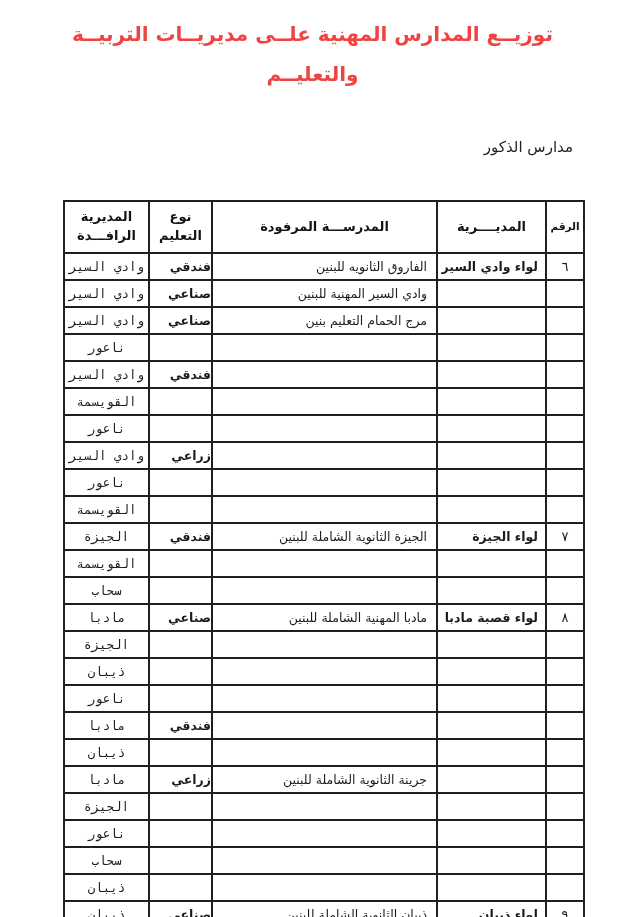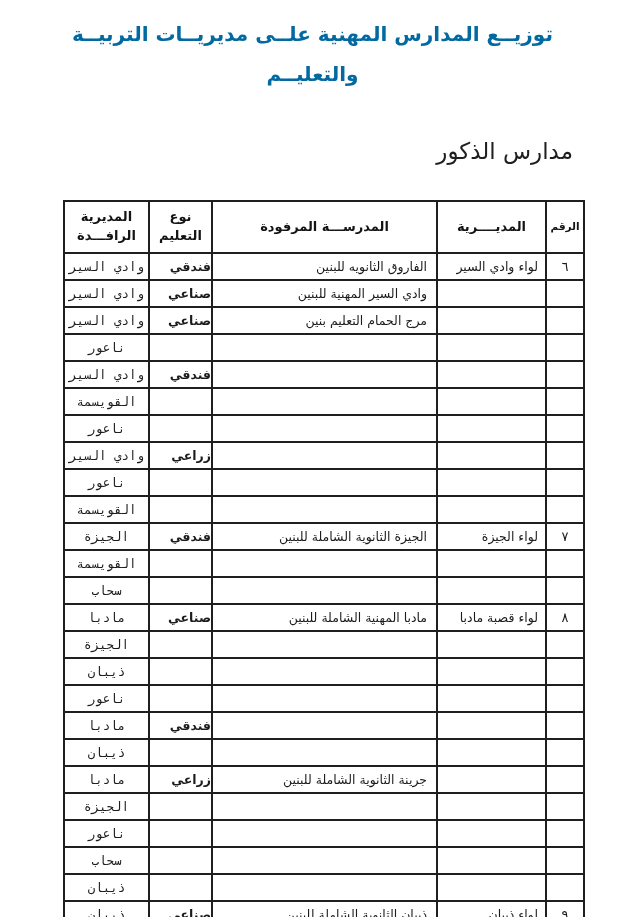--- a/index.html
+++ b/index.html
@@ -5,47 +5,47 @@
   html,body{margin:0;padding:0;}
   body{
     width:623px;height:917px;overflow:hidden;position:relative;
     background:#ffffff;color:#1a1a1a;
     font-family:"DejaVu Sans",sans-serif;
   }
   .title-block{
     position:absolute;top:14px;right:48px;width:525px;
     direction:rtl;text-align:center;
     font-weight:bold;font-size:20px;line-height:40px;
-    color:#0369a1;
+    color:#ef4444;
   }
   .section-heading{
     position:absolute;top:138px;right:50px;
     direction:rtl;text-align:right;
-    font-size:23px;color:#1f1f1f;
+    font-size:15px;color:#1f1f1f;
   }
   table.report-table{
     position:absolute;top:200px;left:63px;width:510px;
     direction:rtl;border-collapse:collapse;table-layout:fixed;
   }
   .report-table th,.report-table td{
     border:2px solid #1f1f1f;
     overflow:hidden;
     vertical-align:middle;
     padding:0;
   }
   .report-table thead tr{height:52px;}
   .report-table tbody tr{height:27px;}
   .report-table th{
     font-size:13px;font-weight:bold;text-align:center;
     white-space:normal;line-height:1.45;color:#141414;
   }
   .report-table th.col-num{font-size:10.5px;border-radius:19px;}
   .report-table td{font-size:12.5px;white-space:nowrap;color:#1c1c1c;}
   .report-table td.col-num{text-align:center;font-size:13px;}
-  .report-table td.col-dir{text-align:right;padding-right:7px;}
+  .report-table td.col-dir{text-align:right;padding-right:7px;font-weight:bold;}
   .report-table td.col-school{text-align:right;padding-right:9px;padding-left:18px;}
   .report-table td.col-type{font-weight:bold;}
   .report-table td.col-feeder{text-align:center;font-family:Liberation Mono, monospace;}
   .col-num{width:36px;}
   .col-dir{width:107px;}
   .col-school{width:223px;margin-left:32px;}
   .col-type{width:61px;}
   .col-feeder{width:83px;}
 </style>
 </head>

